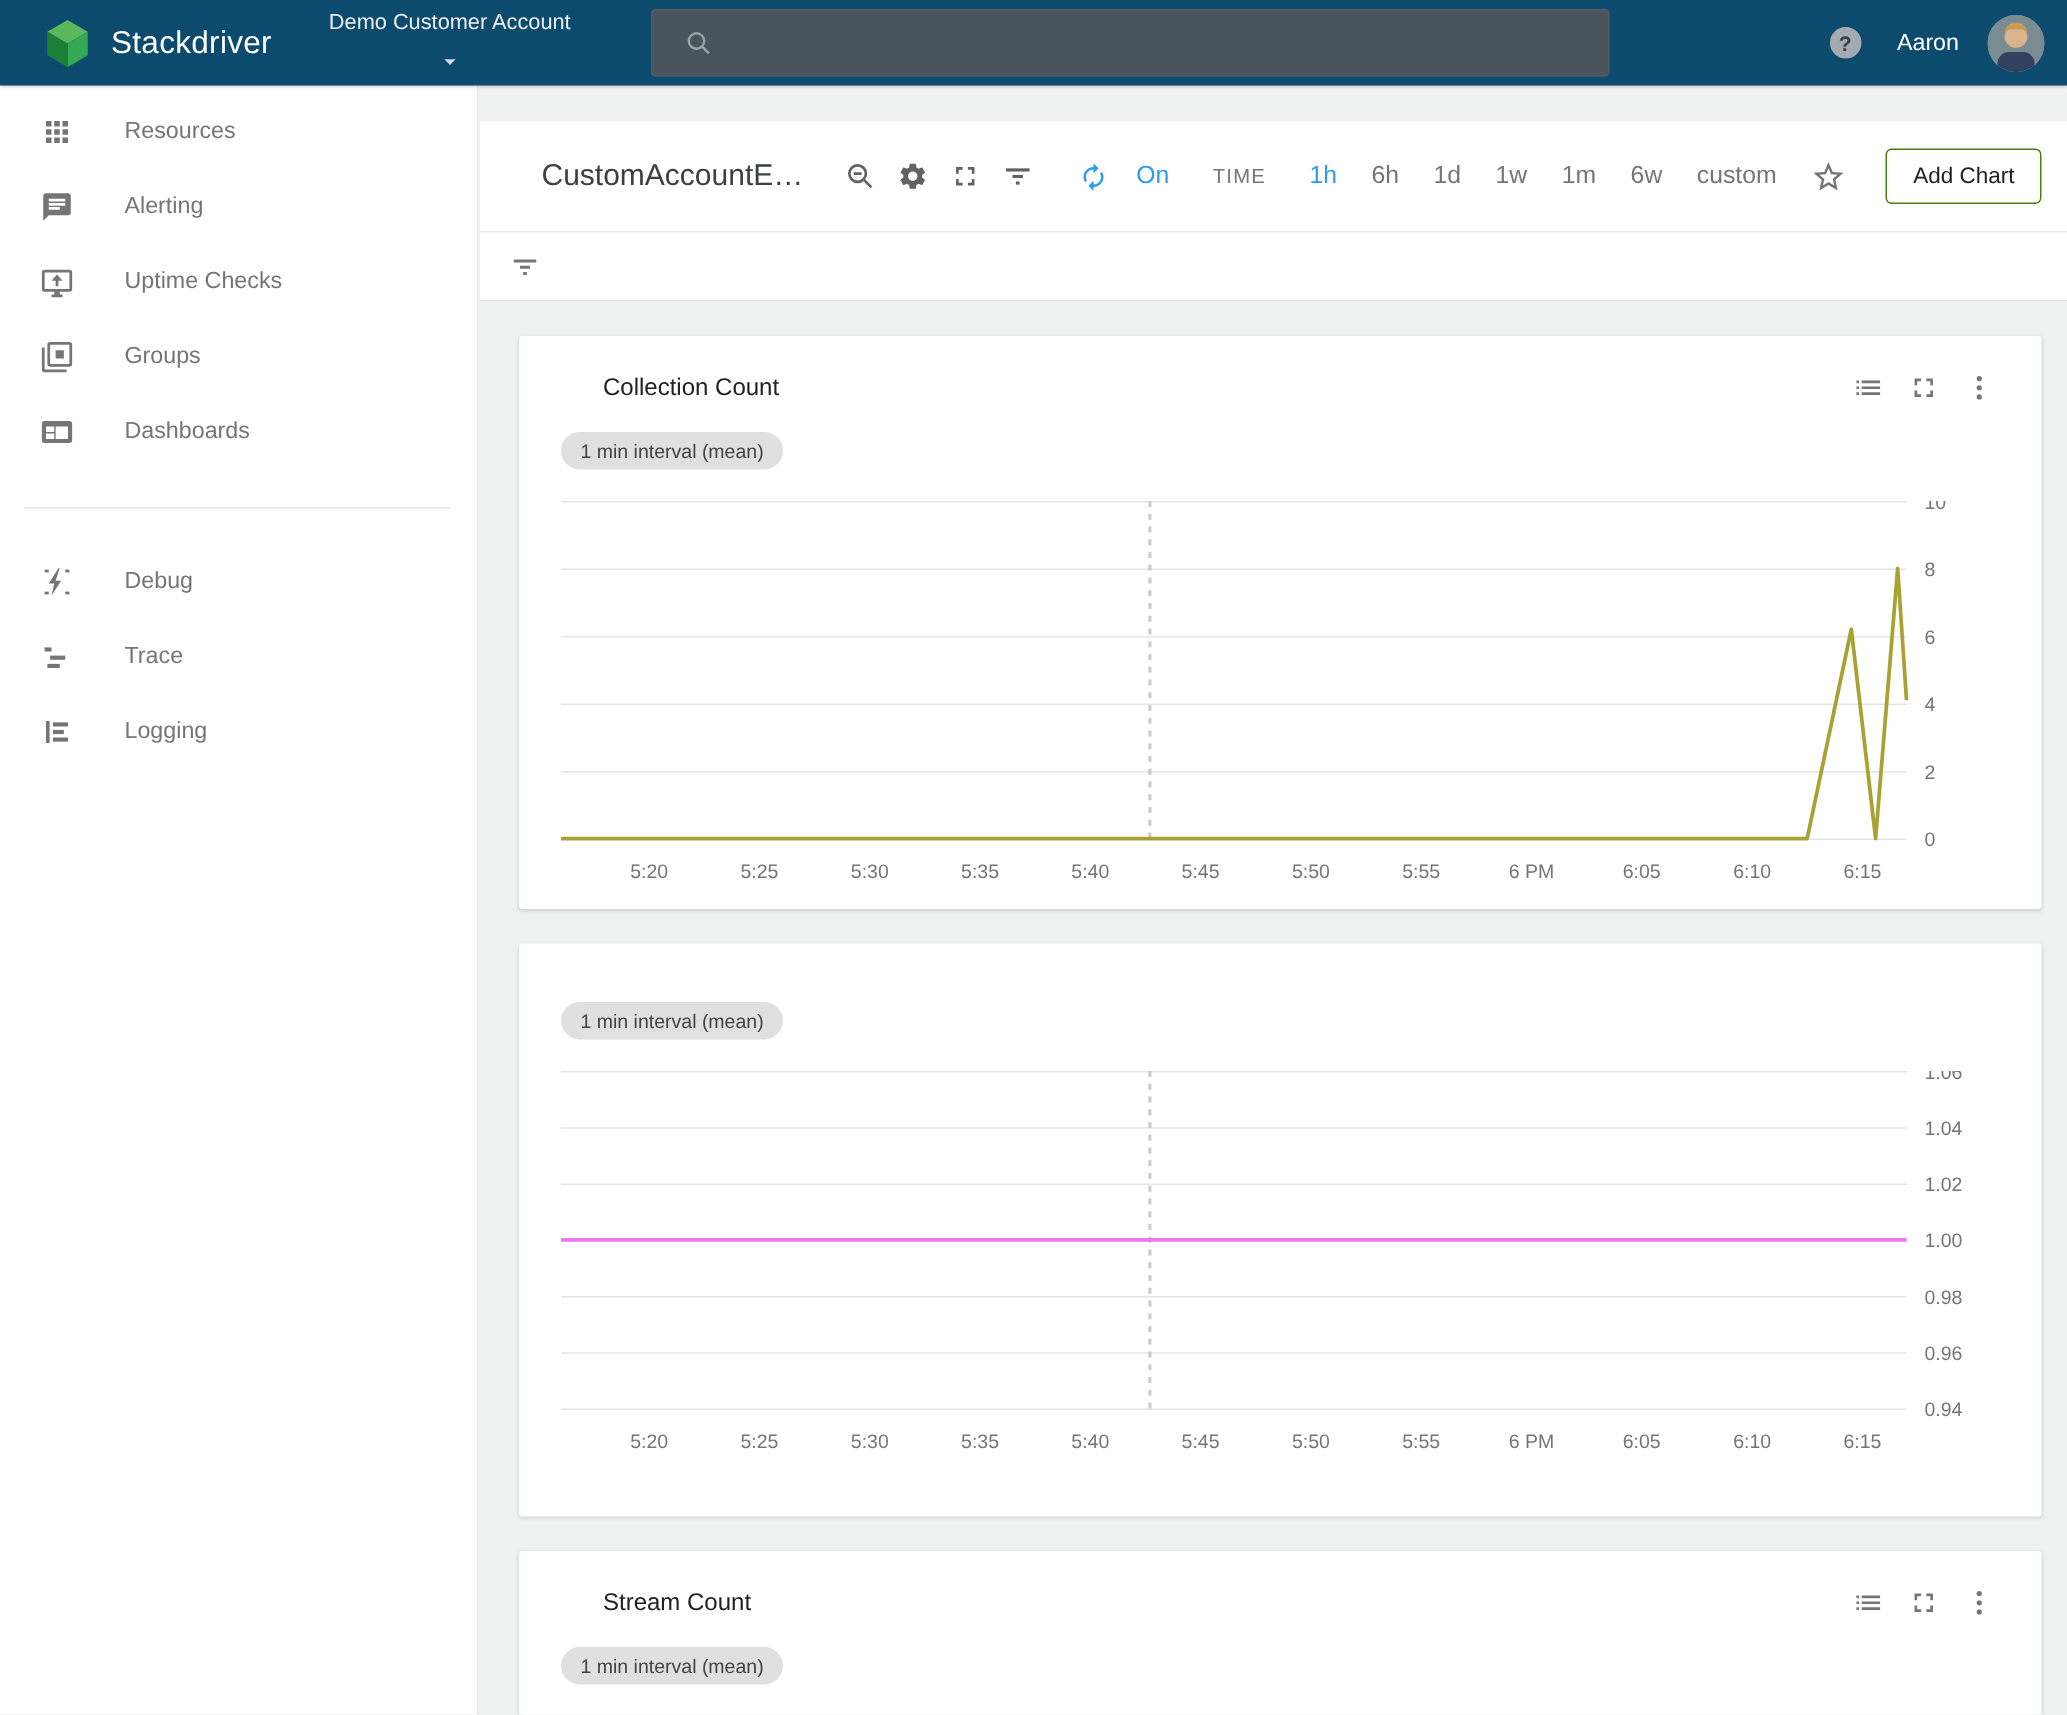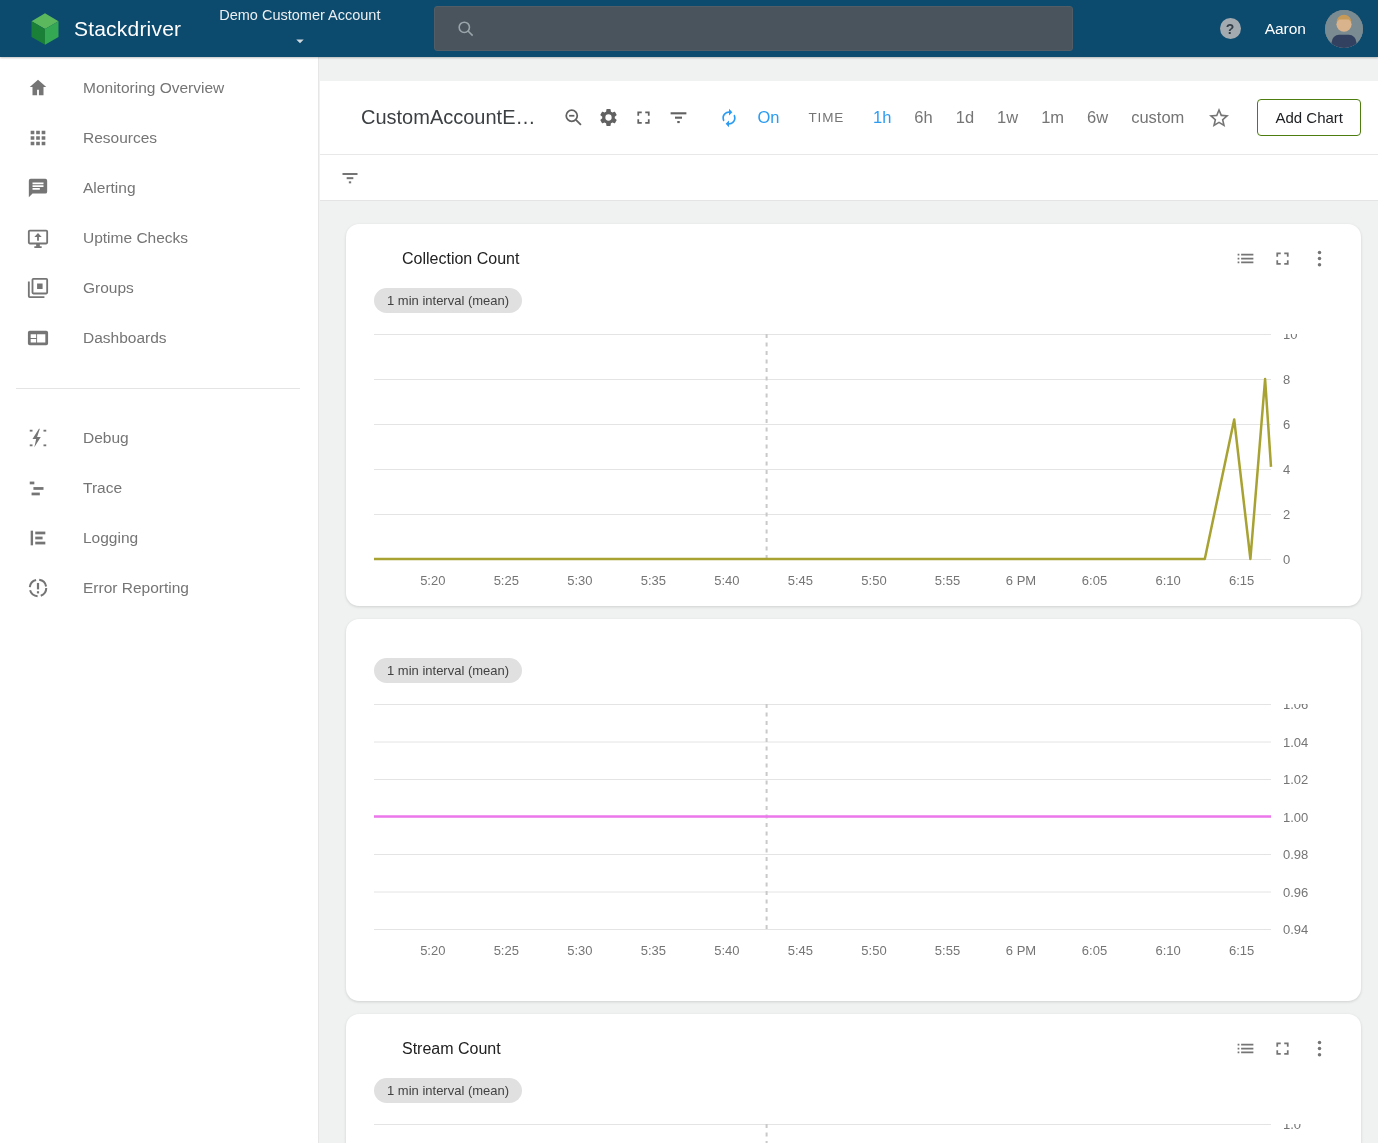--- a/index.html
+++ b/index.html
@@ -86,22 +86,22 @@
     height:46px; background:#fff; border-bottom:1px solid #e4e4e4;
     display:flex; align-items:center; padding-left:20px;
   }
   .filter-row .ficon { width:20px; height:20px; color:#757575; flex:none; }
   .filter-row input { border:none; outline:none; font-size:15px; margin-left:13px; width:500px; color:#424242; background:transparent; }
   .filter-row input::placeholder, .searchbox input::placeholder { color:#9e9e9e; }
 
   
   .charts { padding:23px 17px 0 26px; }
   .card {
-    background:#fff; border-radius:13px; box-shadow:0 1px 3px rgba(0,0,0,.14);
-    margin-bottom:13px; height:382px; overflow:hidden; padding:22px 26px 0 28px;
+    background:#fff; border-radius:2px; box-shadow:0 1px 3px rgba(0,0,0,.14);
+    margin-bottom:23px; height:382px; overflow:hidden; padding:22px 26px 0 28px;
   }
   .card:last-child { height:420px; }
   .card-head { display:flex; align-items:center; }
   .card-title { font-size:16px; color:#212121; margin-left:28px; }
   .card-actions { margin-left:auto; display:flex; align-items:center; gap:6px; color:#757575; }
   .card-actions button { background:none; border:none; color:#757575; padding:2px 5px; cursor:pointer; display:flex; }
   .card-actions svg { width:21px; height:21px; }
   .badge {
     display:inline-block; margin-top:17px; background:#e0e0e0; border-radius:13px;
     padding:5px 13px; font-size:13px; color:#424242;
@@ -143,26 +143,20 @@
         <rect x="7" y="26" width="26" height="16" rx="8" fill="#31415f"></rect>
       </svg>
     </button>
   </div>
 </header>
 
 <aside class="sidebar">
   <nav id="nav-primary">
       <div class="nav-item">
         <svg class="nico" viewBox="0 0 24 24">
-          <path fill="currentColor" d="M12 3l9 8h-3v9h-5v-6h-2v6H6v-9H3z"></path>
-        </svg>
-        <span class="nlabel">Monitoring Overview</span>
-      </div>
-      <div class="nav-item">
-        <svg class="nico" viewBox="0 0 24 24">
           <path fill="currentColor" d="M4 8h4V4H4v4zm6 0h4V4h-4v4zm6-4v4h4V4h-4zM4 14h4v-4H4v4zm6 0h4v-4h-4v4zm6 0h4v-4h-4v4zM4 20h4v-4H4v4zm6 0h4v-4h-4v4zm6 0h4v-4h-4v4z"></path>
         </svg>
         <span class="nlabel">Resources</span>
       </div>
       <div class="nav-item">
         <svg class="nico" viewBox="0 0 24 24">
           <path fill="currentColor" d="M20 2H4a2 2 0 0 0-2 2v18l4-4h14a2 2 0 0 0 2-2V4a2 2 0 0 0-2-2zM6 6h12v2H6V6zm8 8H6v-2h8v2zm4-3H6V9h12v2z"></path>
         </svg>
         <span class="nlabel">Alerting</span>
       </div>
@@ -207,28 +201,20 @@
         <span class="nlabel">Trace</span>
       </div>
       <div class="nav-item">
         <svg class="nico" viewBox="0 0 24 24">
           <rect x="4" y="4" width="2.6" height="16" fill="currentColor"></rect>
           <rect x="9" y="5" width="11" height="3" fill="currentColor"></rect>
           <rect x="9" y="10.5" width="8" height="3" fill="currentColor"></rect>
           <rect x="9" y="16" width="11" height="3" fill="currentColor"></rect>
         </svg>
         <span class="nlabel">Logging</span>
-      </div>
-      <div class="nav-item">
-        <svg class="nico" viewBox="0 0 24 24">
-          <circle cx="12" cy="12" r="9" fill="none" stroke="currentColor" stroke-width="2.2" stroke-dasharray="11 3.5"></circle>
-          <rect x="10.8" y="6.5" width="2.4" height="7" fill="currentColor"></rect>
-          <rect x="10.8" y="15.5" width="2.4" height="2.4" fill="currentColor"></rect>
-        </svg>
-        <span class="nlabel">Error Reporting</span>
       </div>
     </nav>
 </aside>
 
 <main class="main">
   <div class="page-header">
     <span class="page-title">CustomAccountE…</span>
     <div class="tools" id="header-tools">
         <button class="tool-btn">
           <svg class="" viewBox="0 0 24 24">

